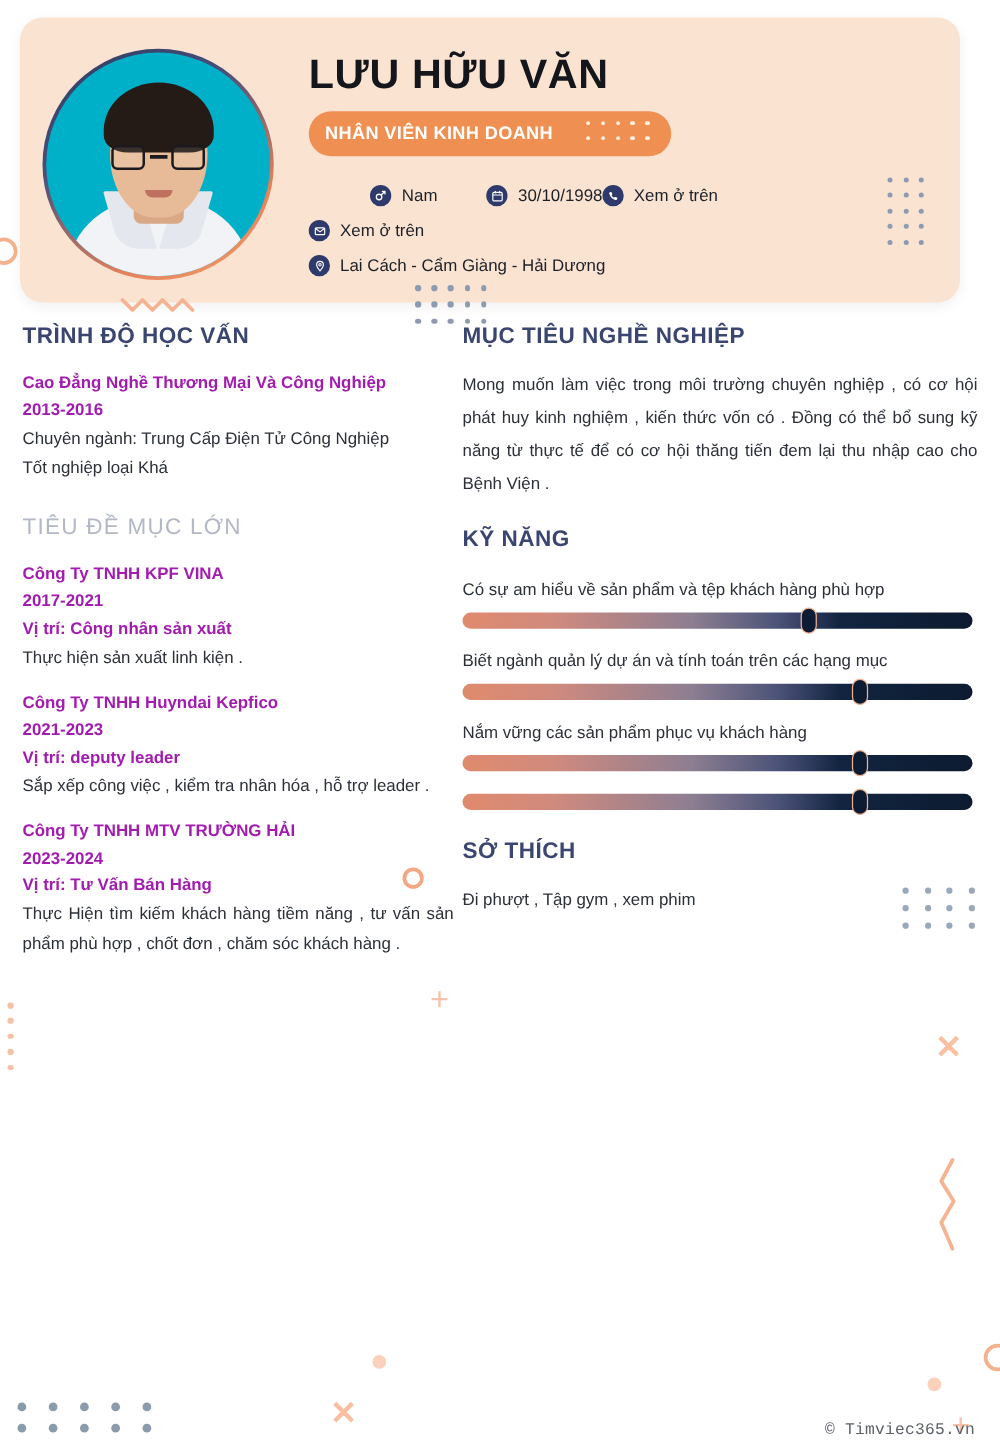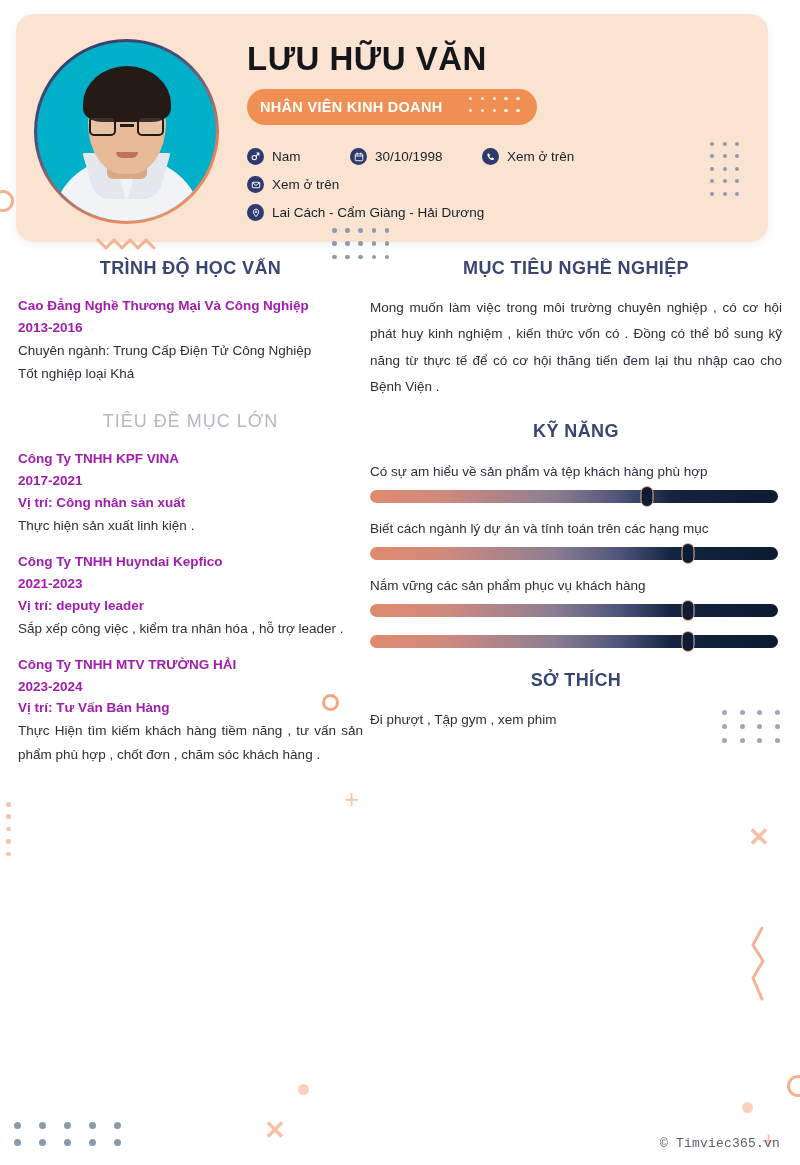--- a/index.html
+++ b/index.html
@@ -112,21 +112,21 @@
   .pill-dots {
     position: absolute; right: 12px; top: 8px;
     width: 56px; height: 20px;
     display: grid; grid-template-columns: repeat(5, 1fr); grid-template-rows: repeat(2, 1fr);
     gap: 3px;
   }
   .pill-dots i { width: 3.4px; height: 3.4px; border-radius: 50%; background: #fdf0e4; display:block; }
 
   .contact-grid { position: absolute; left: 231px; top: 134px; }
   .c-row { display: flex; align-items: center; margin-bottom: 11px; }
-  .c-item { display: flex; align-items: center; }
+  .c-item { display: flex; align-items: center; justify-content: flex-end; }
   .c-ico {
     width: 17px; height: 17px; border-radius: 50%;
     background: #2d3a6b;
     display: flex; align-items: center; justify-content: center;
     flex: 0 0 auto;
   }
   .c-ico svg { display: block; }
   .c-txt { margin-left: 8px; font-size: 13.5px; color: #1b1f27; white-space: nowrap; }
   .c-slot-a { width: 103px; }
   .c-slot-b { width: 132px; }
@@ -136,21 +136,21 @@
     width: 34px; height: 58px;
     display: grid; grid-template-columns: repeat(3, 1fr); grid-template-rows: repeat(5, 1fr); gap: 4px;
   }
   .header-dots i { width: 4px; height: 4px; border-radius: 50%; background: #8d9bb0; display:block; }
 
   
   .col-left { position: absolute; left: 18px; top: 258px; width: 345px; }
   .col-right { position: absolute; left: 370px; top: 258px; width: 412px; }
 
   .sec-head {
-    text-align: center;
+    text-align: left;
     font-size: 18px; font-weight: 700; letter-spacing: 0.4px;
     color: #3a4570;
     margin-bottom: 16px;
   }
   .sec-head.muted { color: #b3b8c6; font-weight: 400; letter-spacing: 1px; }
 
   .entry { margin-bottom: 14px; }
   .e-line-b {
     font-size: 13.5px; font-weight: 700; color: #a21caf; line-height: 1.62;
   }
@@ -382,21 +382,21 @@
 
     <div class="skill">
       <div class="skill-label">Có sự am hiểu về sản phẩm và tệp khách hàng phù hợp</div>
       <div class="bar-wrap">
         <div class="bar-bg"></div>
         <div class="bar-thumb" style="left: 68%;"></div>
       </div>
     </div>
 
     <div class="skill">
-      <div class="skill-label">Biết cách ngành lý dự án và tính toán trên các hạng mục</div>
+      <div class="skill-label">Biết ngành quản lý dự án và tính toán trên các hạng mục</div>
       <div class="bar-wrap">
         <div class="bar-bg"></div>
         <div class="bar-thumb" style="left: 78%;"></div>
       </div>
     </div>
 
     <div class="skill">
       <div class="skill-label">Nắm vững các sản phẩm phục vụ khách hàng</div>
       <div class="bar-wrap">
         <div class="bar-bg"></div>

